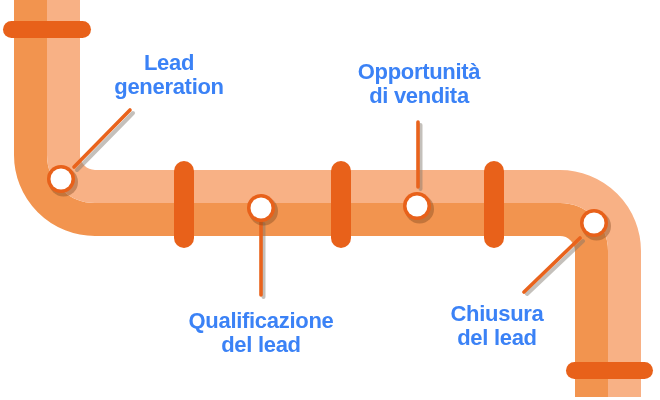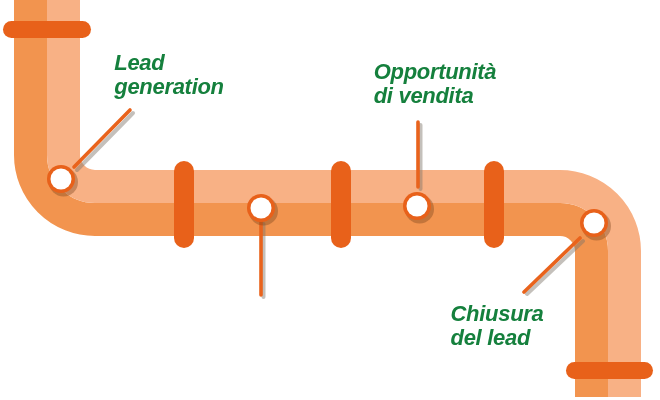--- a/index.html
+++ b/index.html
@@ -17,29 +17,28 @@
   }
   .canvas svg {
     position: absolute;
     left: 0;
     top: 0;
     display: block;
   }
   .stage-label {
     position: absolute;
     transform: translateX(-50%);
-    text-align: left;
+    text-align: center;
     font-weight: 700;
     font-size: 22px;
     line-height: 1.08;
     letter-spacing: -0.3px;
-    color: #15803d;
+    color: #3b82f6;
     white-space: pre-line;
     user-select: none;
-    font-style: italic;
   }
 </style>
 </head>
 <body>
 
 <div class="canvas">
 
   <svg width="660" height="400" viewBox="0 0 660 400">
 
     <path d="M 30.5 0 L 30.5 155 A 64.5 64.5 0 0 0 95 219.5 L 560 219.5 A 31.5 31.5 0 0 1 591.5 251 L 591.5 397" fill="none" stroke="#F2944F" stroke-width="33"></path>
@@ -82,19 +81,21 @@
 
       <circle cx="596.5" cy="226" r="14.5" fill="rgba(125,70,30,0.40)"></circle>
       <circle cx="594" cy="223" r="14" fill="#E8611A"></circle>
       <circle cx="594" cy="223" r="10.5" fill="#FFFFFF"></circle>
     </g>
   </svg>
 
   <div class="stage-label" style="left:169px; top:51px;">Lead
 generation</div>
 
-  <div class="stage-label" style="left:419px; top:60px;margin-left:16px;">Opportunità
+  <div class="stage-label" style="left:419px; top:60px;">Opportunità
 di vendita</div>
 
+  <div class="stage-label" style="left:261px; top:309px;">Qualificazione
+del lead</div>
 
   <div class="stage-label" style="left:497px; top:302px;">Chiusura
 del lead</div>
 </div>
 
 </body></html>

